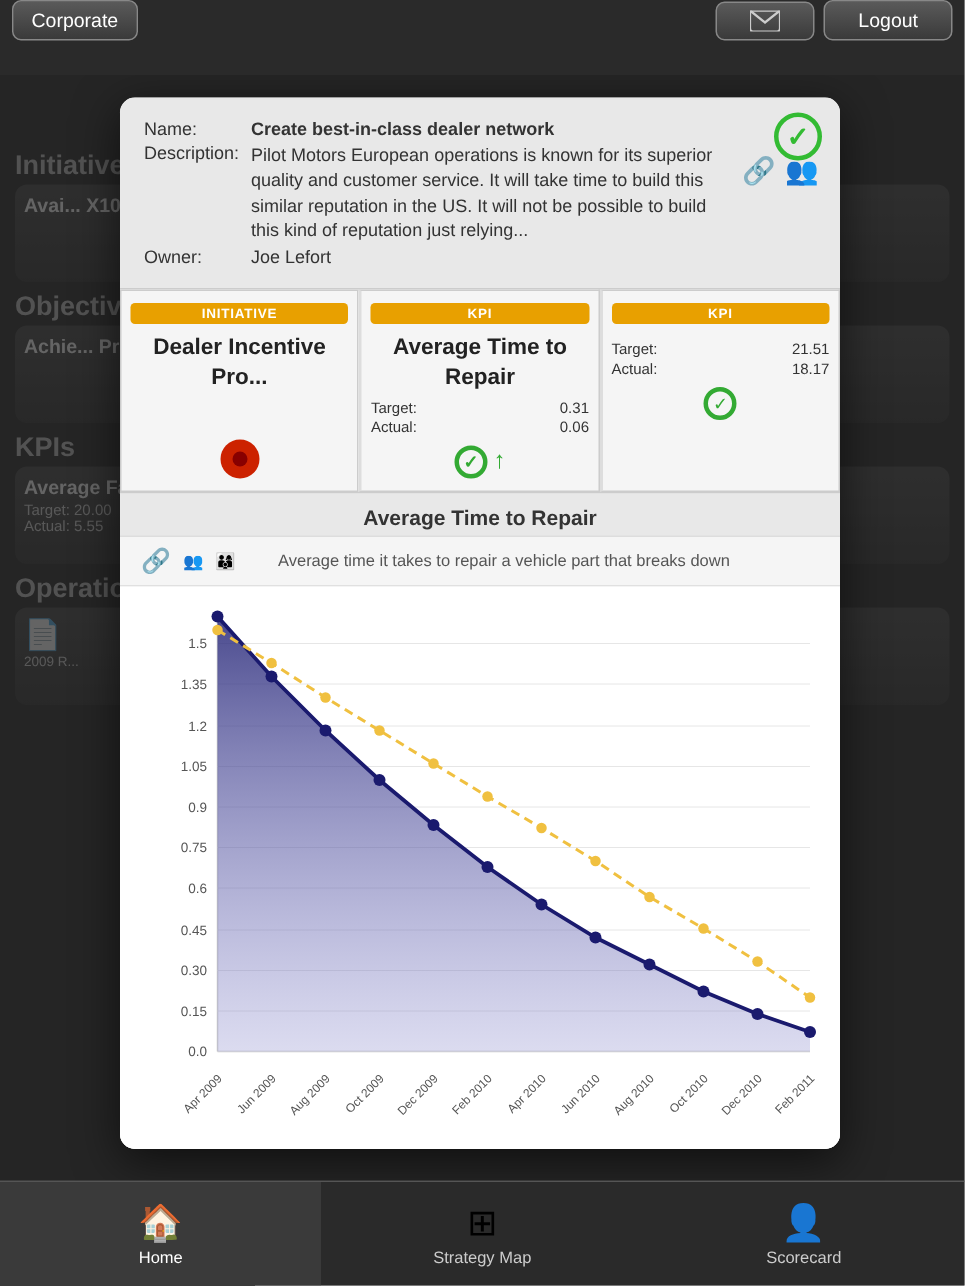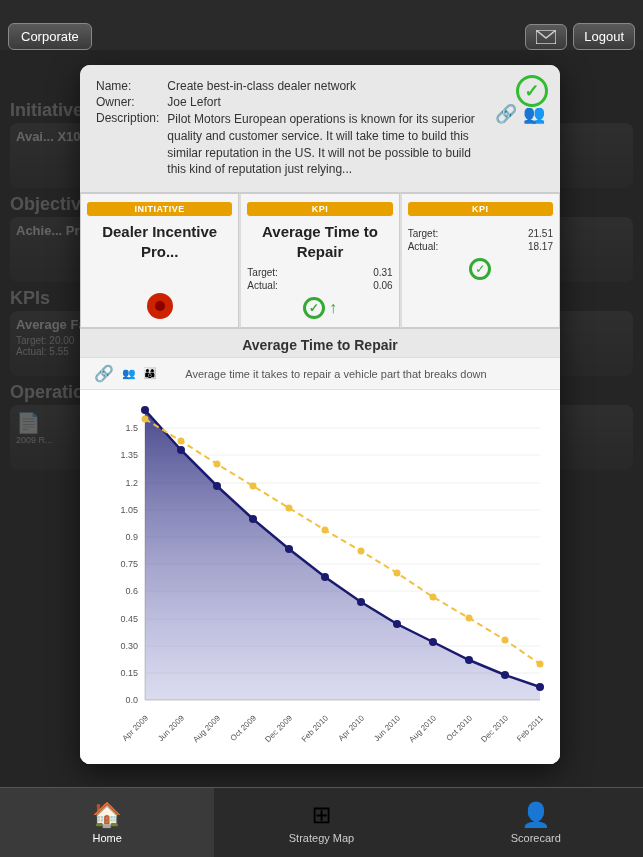--- a/index.html
+++ b/index.html
@@ -11,21 +11,21 @@
       overflow: hidden;
       position: relative;
     }
 
     
     .top-bar {
       width: 100%;
       height: 50px;
       background: #2a2a2a;
       display: flex;
-      align-items: flex-end;
+      align-items: flex-start;
       justify-content: space-between;
       padding: 0 8px;
       position: absolute;
       top: 0;
       left: 0;
       z-index: 10;
     }
     .corporate-btn {
       background: linear-gradient(to bottom, #5a5a5a, #3a3a3a);
       border: 1px solid #888;
@@ -39,21 +39,21 @@
       display: flex;
       gap: 6px;
       align-items: center;
     }
     .mail-btn, .logout-btn {
       background: linear-gradient(to bottom, #5a5a5a, #3a3a3a);
       border: 1px solid #888;
       border-radius: 6px;
       color: #fff;
       font-size: 13px;
-      padding: 5px 10px;
+      padding: 5px 22px;
       cursor: pointer;
       display: flex;
       align-items: center;
       justify-content: center;
     }
 
     
     .main-content {
       position: absolute;
       top: 50px;
@@ -410,29 +410,29 @@
     <div class="modal-header">
       <div class="green-circle-check" style="position:absolute;top:10px;right:12px;width:32px;height:32px;font-size:18px;">✓</div>
       <div class="icons-row">
         <span style="font-size:18px;color:#888;">🔗</span>
         <span style="font-size:18px;color:#888;">👥</span>
       </div>
       <table>
         <tbody>
             <tr>
           <td>Name:</td>
-          <td style="font-weight:normal;">Create best-in-class dealer network</td>
+          <td style="font-weight:bold;">Create best-in-class dealer network</td>
+        </tr>
+        <tr>
+          <td style="vertical-align:top;">Description:</td>
+          <td style="font-weight:normal;line-height:1.4;">Pilot Motors European operations is known for its superior quality and customer service. It will take time to build this similar reputation in the US. It will not be possible to build this kind of reputation just relying...</td>
         </tr>
         <tr>
           <td>Owner:</td>
           <td style="font-weight:normal;">Joe Lefort</td>
-        </tr>
-        <tr>
-          <td style="vertical-align:top;">Description:</td>
-          <td style="font-weight:normal;line-height:1.4;">Pilot Motors European operations is known for its superior quality and customer service. It will take time to build this similar reputation in the US. It will not be possible to build this kind of reputation just relying...</td>
         </tr>
       </tbody>
         </table>
     </div>
 
     <div class="modal-cards">
 
       <div class="modal-card">
         <div class="modal-card-badge">INITIATIVE</div>
         <div class="modal-card-title">Dealer Incentive Pro...</div>

